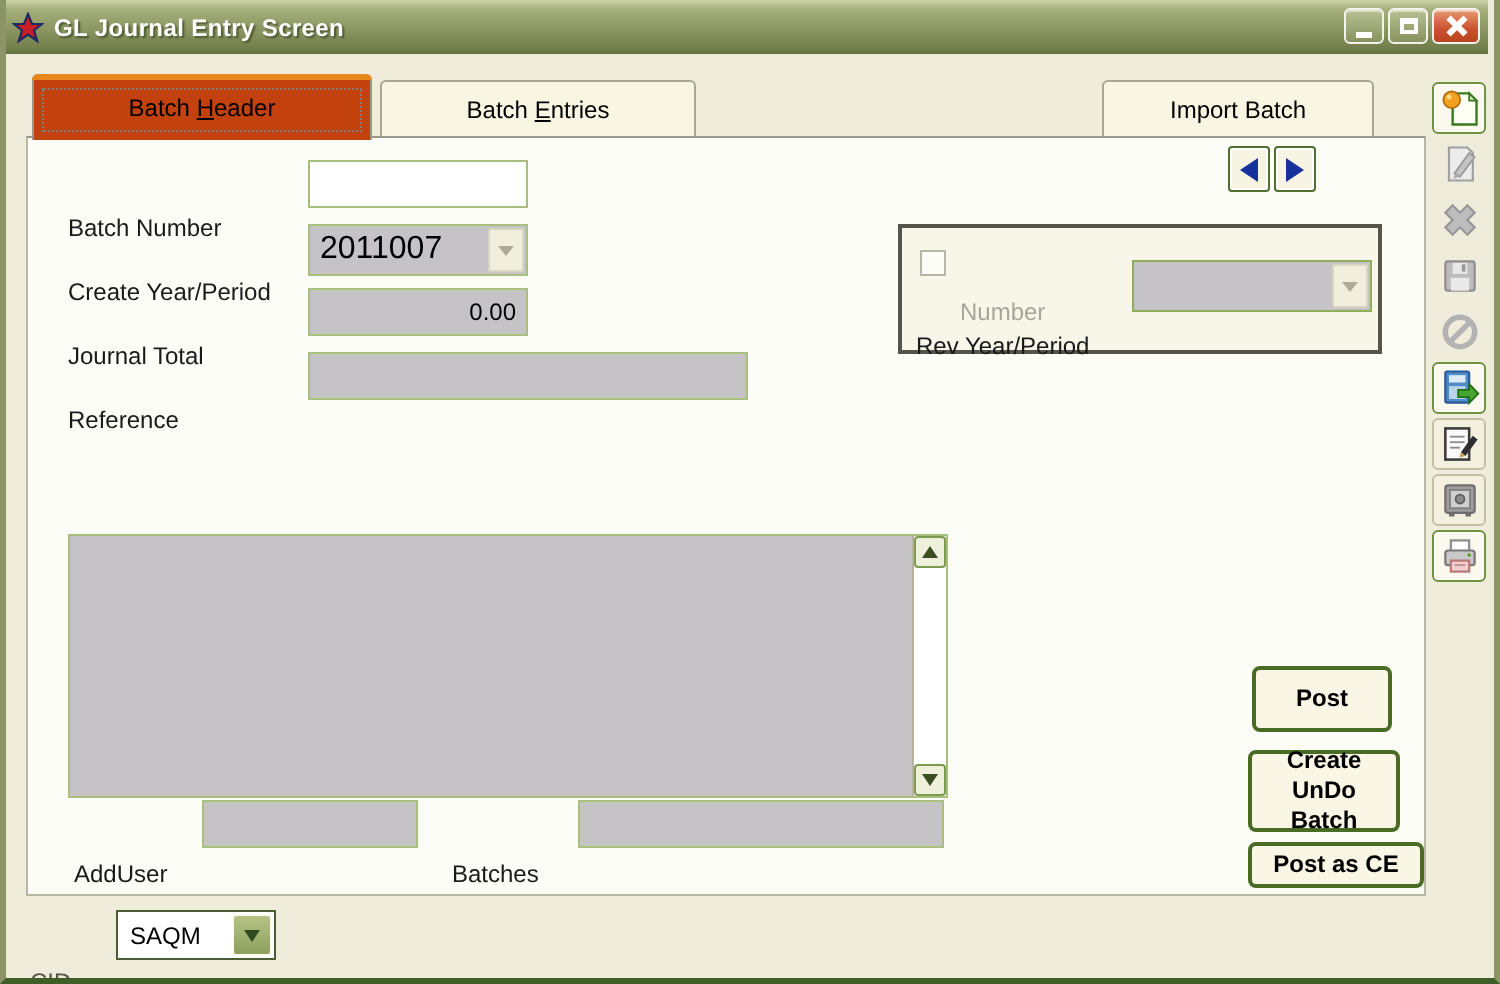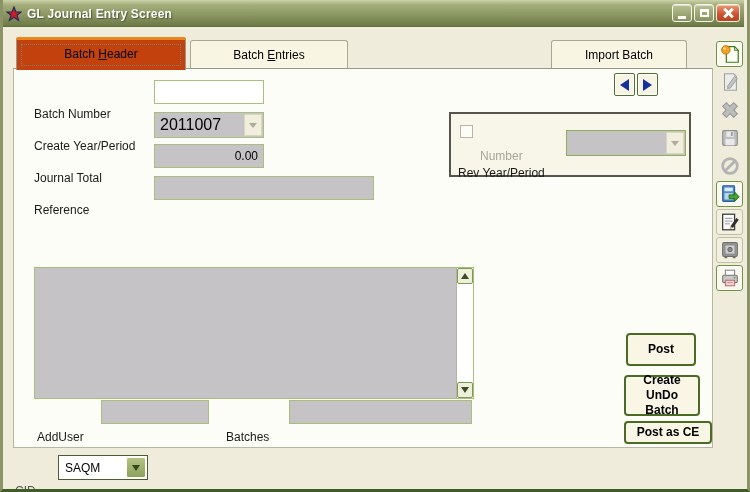--- a/index.html
+++ b/index.html
@@ -127,21 +127,21 @@
   .toolbtn {
     position:absolute; left:0; width:27px; height:26px; border-radius:3px;
     display:flex; align-items:center; justify-content:center;
     border:1px solid transparent; background:transparent;
   }
   .toolbtn.enabled { border-color:#6f9440; background:#fbf9ee; box-shadow:inset 0 0 0 1px #fff; }
   .toolbtn.framed  { border-color:#c2bfa9; background:#f3f0e0; }
   .toolbtn svg { display:block; }
 
   
-  .cid-combo { position:absolute; left:55px; top:455px; width:90px; height:25px; background:#fff; border:1px solid #4c5c36; }
+  .cid-combo { position:absolute; left:55px; top:455px; width:80px; height:25px; background:#fff; border:1px solid #4c5c36; }
   .cid-combo .val { position:absolute; left:6px; top:0; bottom:0; right:24px; display:flex; align-items:center; font-size:12px; color:#000; }
   .cid-combo .drop {
     position:absolute; right:1px; top:1px; bottom:1px; width:20px;
     background:linear-gradient(180deg,#b5c386,#8da05c); border:1px solid #fdfdf2; border-radius:2px;
     display:flex; align-items:center; justify-content:center;
   }
   .cid-combo .chev-dark { width:0; height:0; border-left:4px solid transparent; border-right:4px solid transparent; border-top:6px solid #2f4a1e; }
 </style>
 </head>
 <body>

